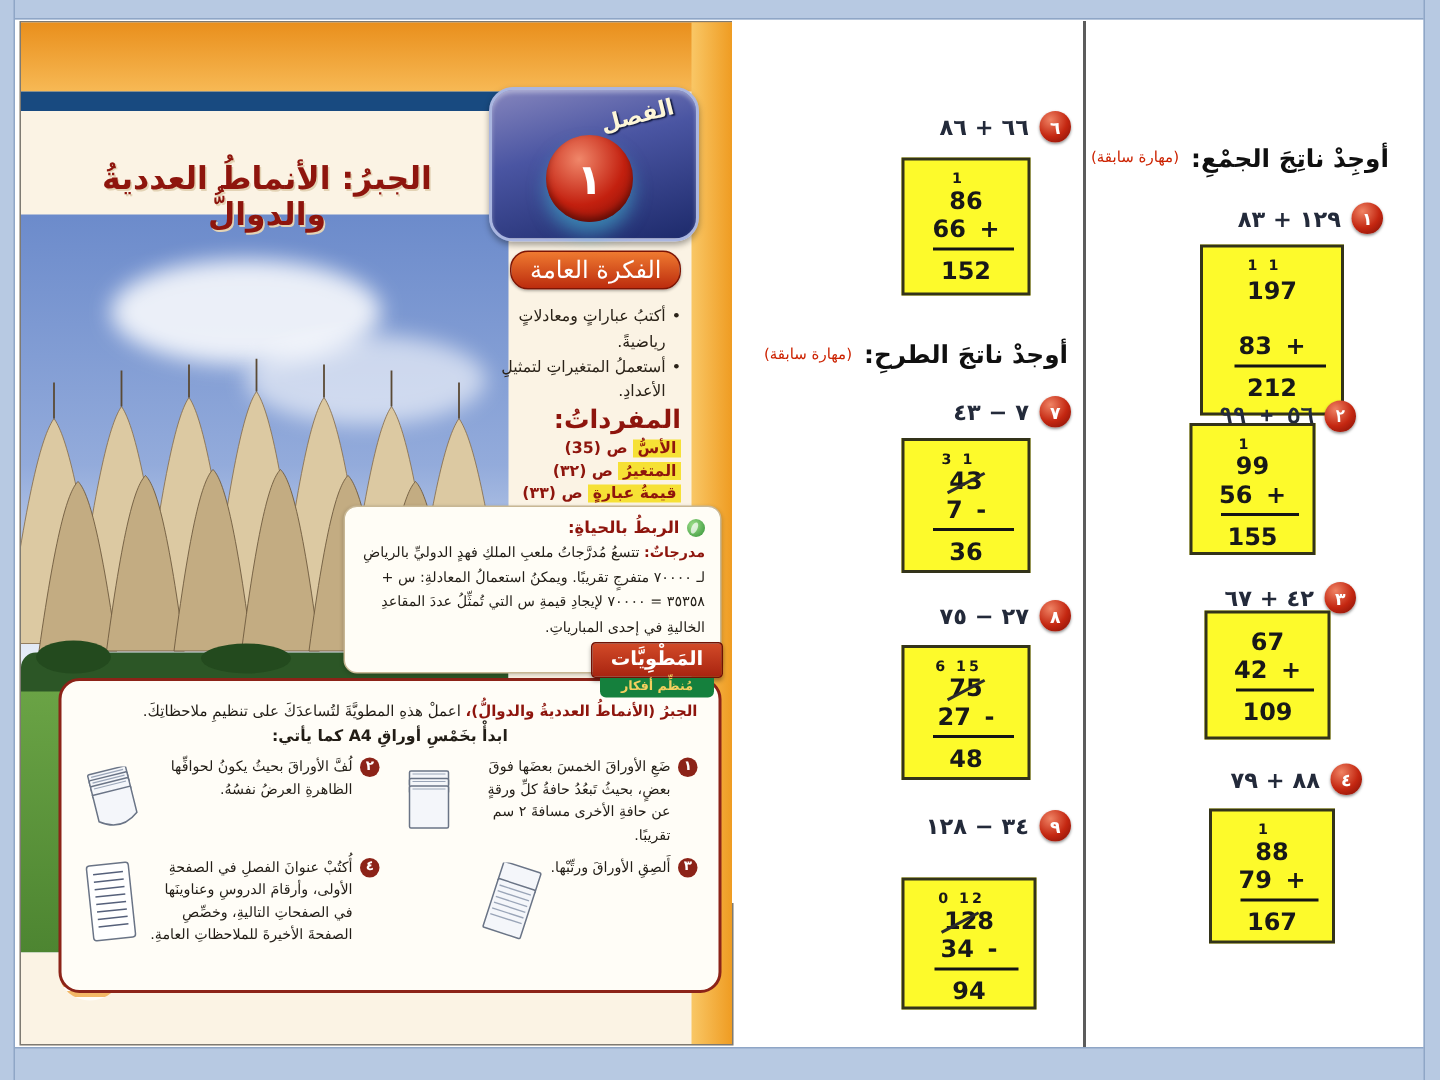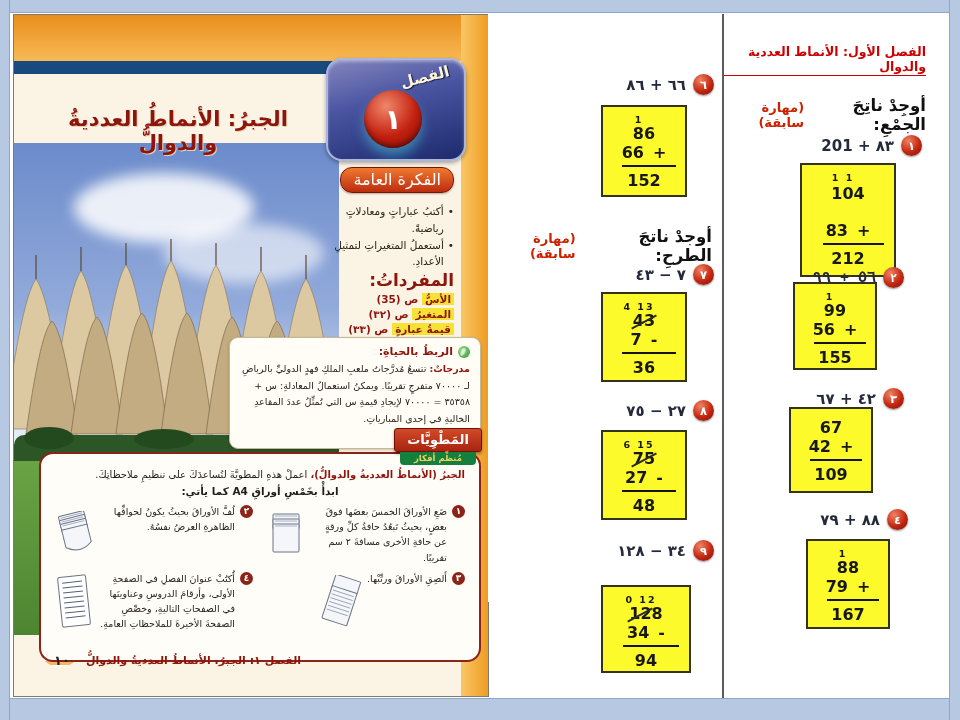--- a/index.html
+++ b/index.html
@@ -99,21 +99,21 @@
   
   .mid-col { position:absolute; left:488px; top:14px; width:234px; height:588px; background:#ffffff; }
   .right-col { position:absolute; left:724px; top:14px; width:214px; height:684px; background:#ffffff; }
   .col-divider { position:absolute; left:722px; top:14px; width:2px; height:684px; background:#5c5c5c; }
 
   .col-header { position:absolute; direction:rtl; color:#cc0000; font-weight:bold; font-size:12.5px;
     border-bottom:1.6px solid #cc0000; padding-bottom:1px; }
 
   .ws-heading { position:absolute; display:flex; align-items:center; gap:8px; direction:rtl; }
   .h-main { color:#101010; font-weight:bold; font-size:16.5px; }
-  .h-note { color:#cc2200; font-size:13px; font-weight:bold; }
+  .h-note { color:#cc2200; font-size:10px; font-weight:normal; }
 
   .prob-head { position:absolute; display:flex; align-items:center; gap:7px; }
   .expr { color:#232a3a; font-weight:bold; font-size:15px; letter-spacing:1px; unicode-bidi:isolate; }
   .badge { width:21px; height:21px; border-radius:50%;
     background:radial-gradient(circle at 35% 28%,#ef8364,#c42711 55%,#7d0e06);
     color:#ffffff; font-size:11.5px; font-weight:bold; display:flex; align-items:center; justify-content:center;
     box-shadow:0 1px 2px rgba(0,0,0,.45); }
 
   .ybox { position:absolute; background:#fdfa2b; border:2px solid #33331a; direction:ltr;
     display:flex; flex-direction:column; padding:7px 6px 0; color:#181818; font-weight:bold; }
@@ -290,24 +290,20 @@
                 <line x1="9" y1="34" x2="29" y2="34"></line>
               <line x1="9" y1="39" x2="29" y2="39"></line>
                 <line x1="9" y1="44" x2="29" y2="44"></line>
             </g>
           </svg>
         </div>
       </div>
     </div>
 
     <div class="pub-logo"></div>
-    <div class="page-footer">
-      <span class="footer-num">١٠</span>
-      <span class="footer-text">الفصل ١: الجبرُ، الأنماطُ العدديةُ والدوالُّ</span>
-    </div>
   </div>
 
   <div class="mid-col">
 
     <div class="prob-head" style="right:8px; top:60px;">
       <span class="expr" dir="ltr">٦٦ + ٨٦</span>
       <span class="badge">٦</span>
     </div>
     <div class="ybox" style="left:113px; top:91px; width:86px; height:92px;">
       <div class="carry">1</div>
@@ -323,21 +319,21 @@
     <div class="ws-heading" style="right:10px; top:213px;">
       <span class="h-main">أوجدْ ناتجَ الطرحِ:</span>
       <span class="h-note">(مهارة سابقة)</span>
     </div>
 
     <div class="prob-head" style="right:8px; top:250px;">
       <span class="expr" dir="ltr">٧ − ٤٣</span>
       <span class="badge">٧</span>
     </div>
     <div class="ybox" style="left:113px; top:278px; width:86px; height:90px;">
-      <div class="carry">4 13</div>
+      <div class="carry">3 1</div>
       <div class="toprow"><span class="struck">43</span><span></span></div>
       <div class="oprow">
           <span>7</span>
           <span>-</span>
         </div>
       <div class="rule"></div>
       <div class="resrow">36</div>
     </div>
 
     <div class="prob-head" style="right:8px; top:386px;">
@@ -368,34 +364,33 @@
         </div>
       <div class="rule"></div>
       <div class="resrow">94</div>
     </div>
   </div>
 
   <div class="col-divider"></div>
 
   <div class="right-col">
 
-    <div class="col-header" style="right:12px; top:30px;">الفصل الأول: الأنماط العددية والدوال</div>
 
     <div class="ws-heading" style="right:12px; top:82px;">
       <span class="h-main">أوجِدْ ناتِجَ الجمْعِ:</span>
       <span class="h-note">(مهارة سابقة)</span>
     </div>
 
     <div class="prob-head" style="right:16px; top:121px;">
-      <span class="expr" dir="ltr">201 + ٨٣</span>
+      <span class="expr" dir="ltr">١٢٩ + ٨٣</span>
       <span class="badge">١</span>
     </div>
     <div class="ybox" style="left:76px; top:149px; width:96px; height:114px;">
       <div class="carry">1 1</div>
-      <div class="toprow"><span class="struck"></span><span>104</span></div>
+      <div class="toprow"><span class="struck"></span><span>197</span></div>
       <div class="oprow">
           <span>83</span>
           <span>+</span>
         </div>
       <div class="rule"></div>
       <div class="resrow">212</div>
     </div>
 
     <div class="prob-head" style="right:34px; top:253px;font-family:Liberation Mono, monospace;">
       <span class="expr" dir="ltr">٥٦ + ٩٩</span>
@@ -409,21 +404,21 @@
           <span>+</span>
         </div>
       <div class="rule"></div>
       <div class="resrow">155</div>
     </div>
 
     <div class="prob-head" style="right:34px; top:374px;">
       <span class="expr" dir="ltr">٤٢ + ٦٧</span>
       <span class="badge">٣</span>
     </div>
-    <div class="ybox" style="left:65px; top:393px; width:84px; height:86px;">
+    <div class="ybox" style="left:79px; top:393px; width:84px; height:86px;">
       <div class="carry"></div>
       <div class="toprow"><span class="struck"></span><span>67</span></div>
       <div class="oprow">
           <span>42</span>
           <span>+</span>
         </div>
       <div class="rule"></div>
       <div class="resrow">109</div>
     </div>
 

